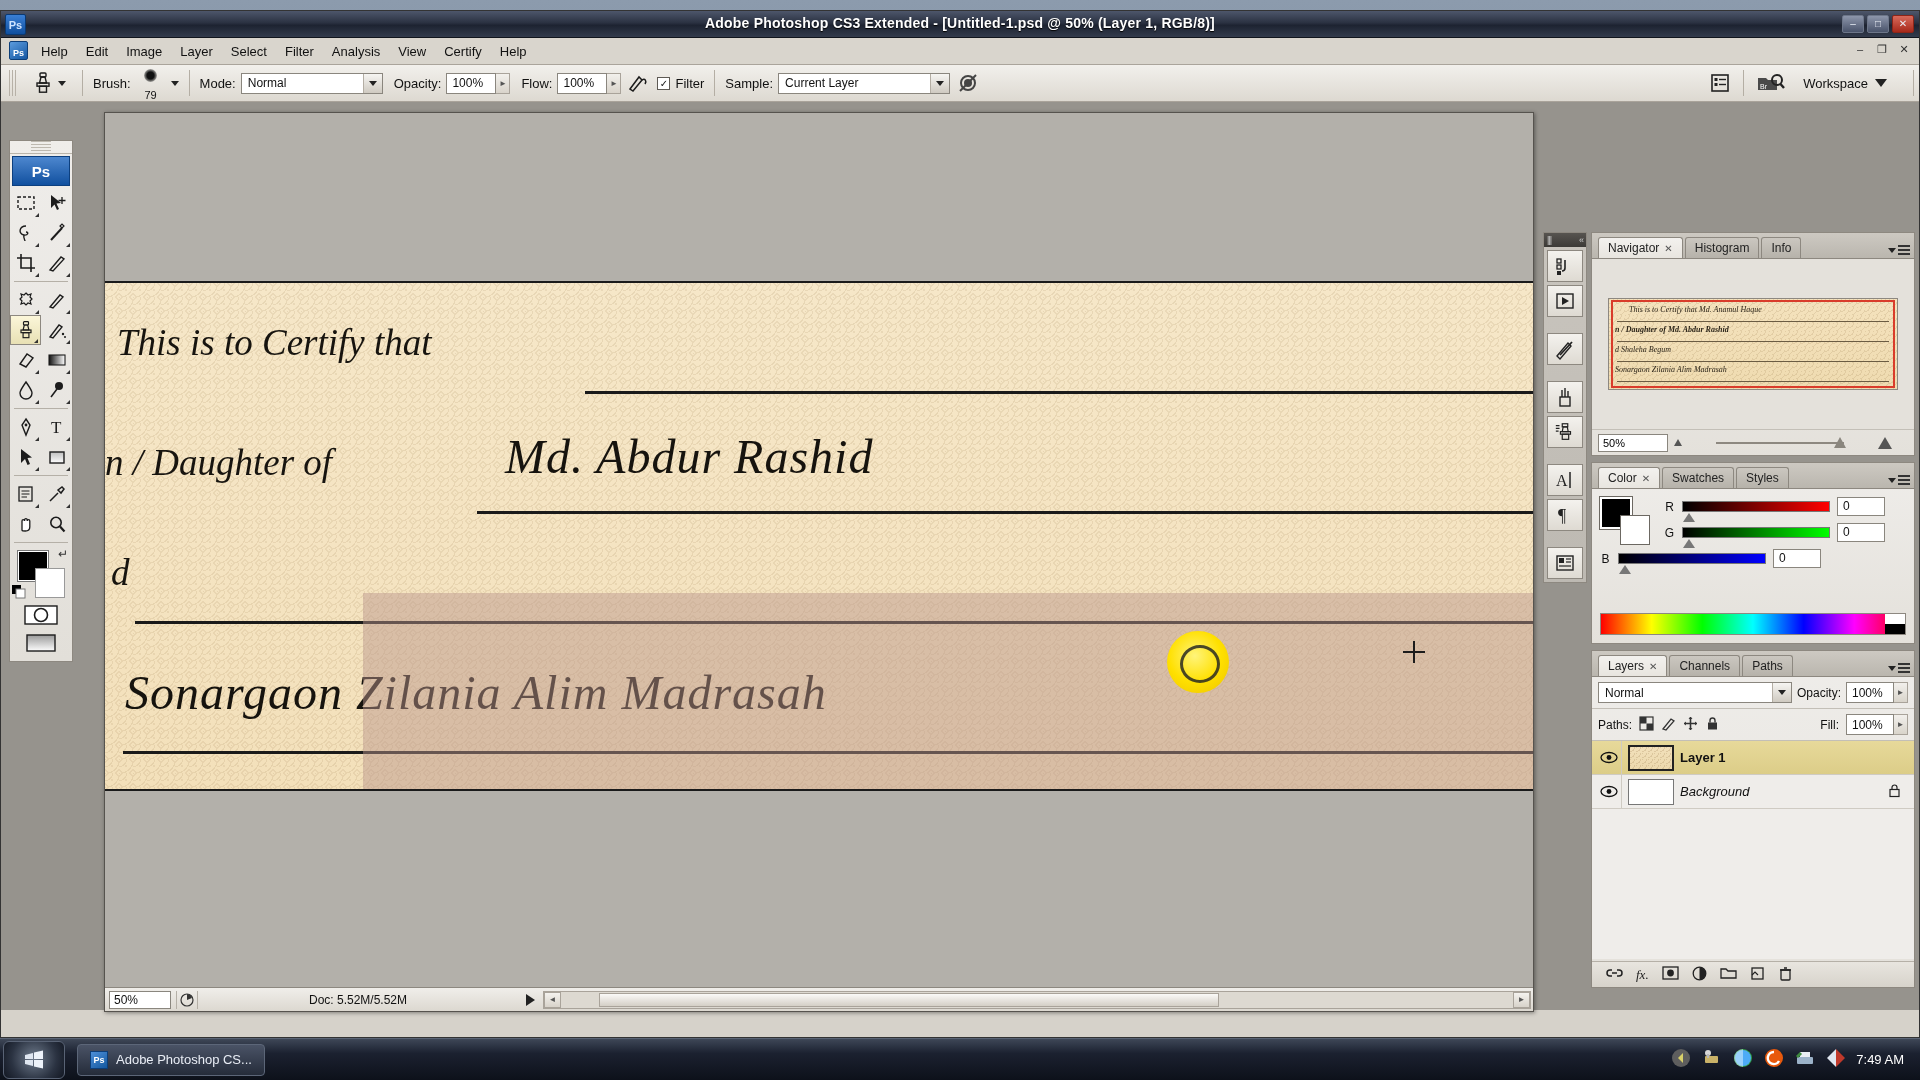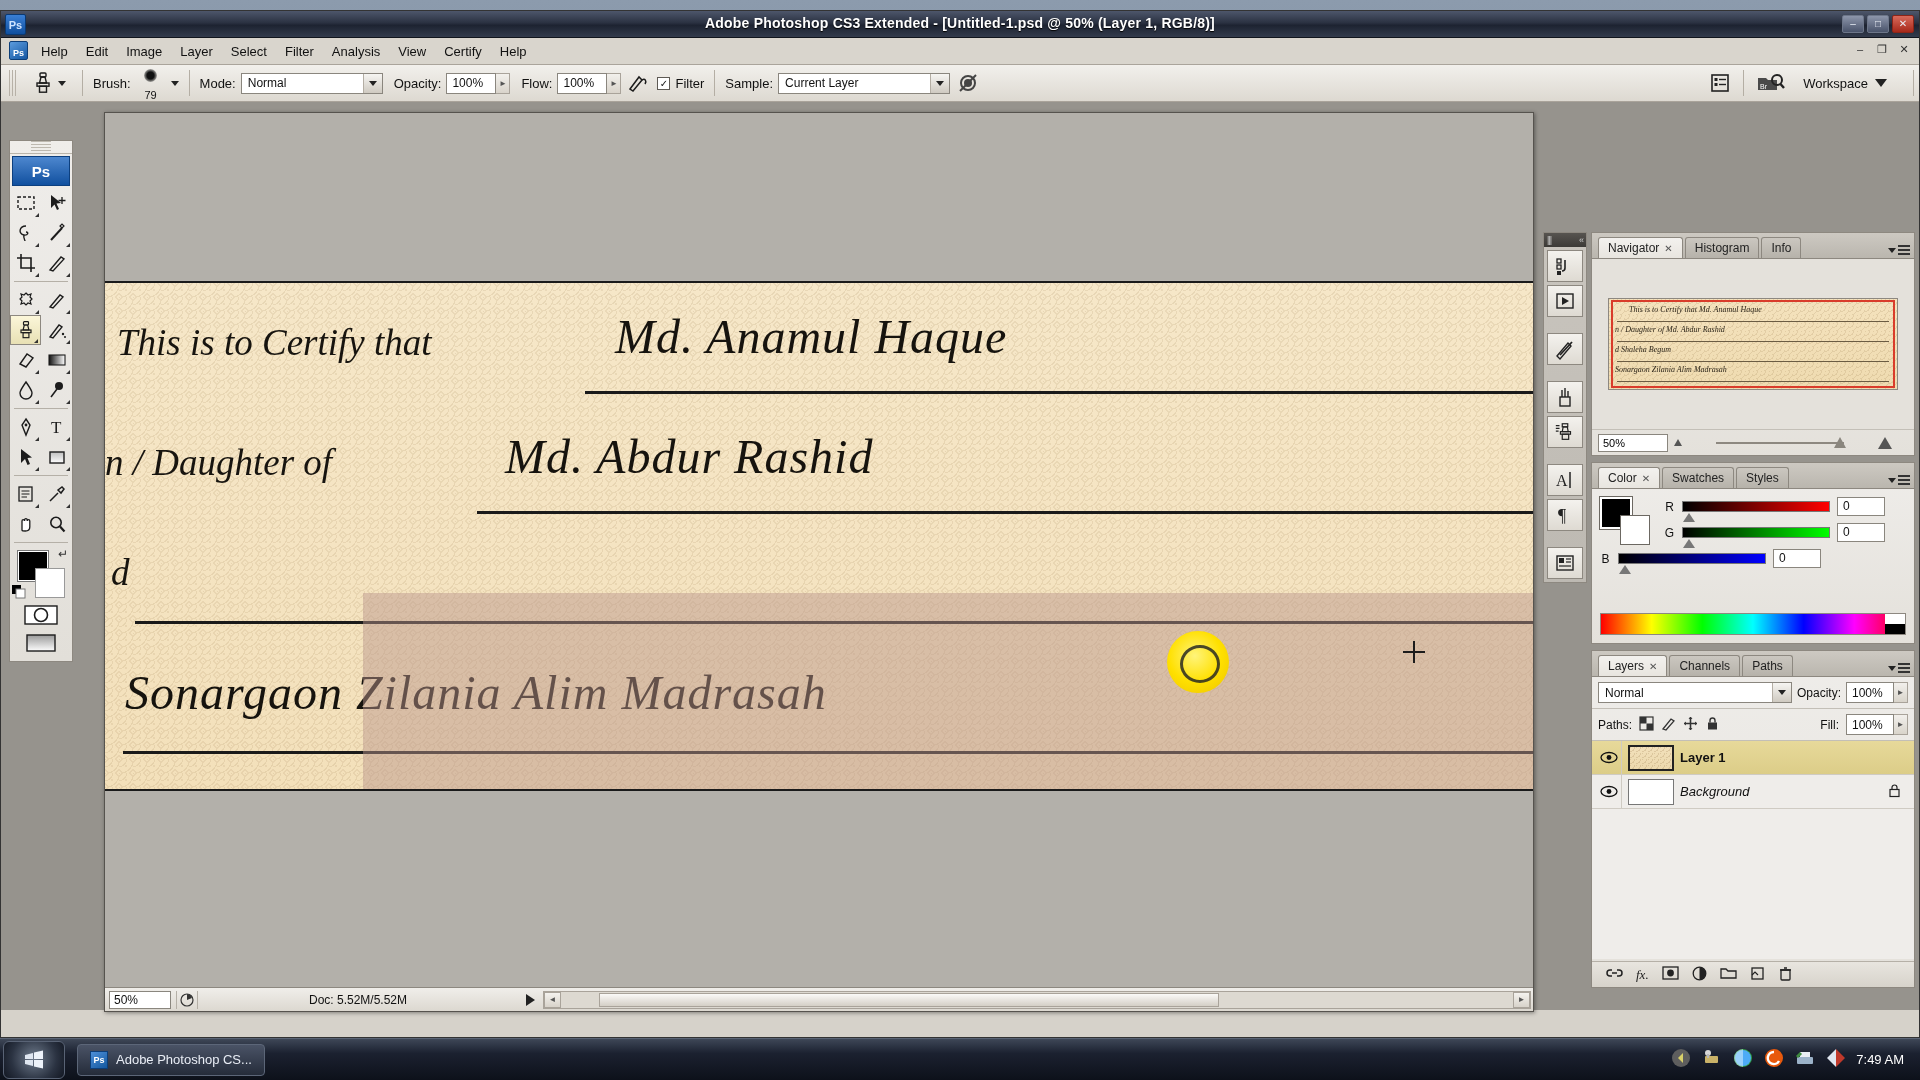--- a/index.html
+++ b/index.html
@@ -625,21 +625,20 @@
           </svg>
         <i class="cr" style="right:4px;bottom:2px;"></i>
       </div>
     </div>
 
     <div id="docwin">
       <div id="canvaswrap">
         <div id="certificate">
 
           <div class="certline label" style="left:12px; top:38px;text-align:center;">This is to Certify that</div>
-          <div class="certline hand" style="left:510px; top:26px;">Md. Anamul Haque</div>
           <div class="ruleline" style="left:480px; top:108px; width:950px;"></div>
 
           <div class="certline hand" style="left:400px; top:146px;">Md. Abdur Rashid</div>
           <div class="certline label" style="left:0px; top:158px;">n / Daughter of</div>
           <div class="ruleline" style="left:372px; top:228px; width:1058px;"></div>
 
           <div class="certline label" style="left:6px; top:268px;">d</div>
           <div class="ruleline" style="left:30px; top:338px; width:1400px;"></div>
 
           <div class="certline hand" style="left:20px; top:382px;">Sonargaon Zilania Alim Madrasah</div>
@@ -758,21 +757,21 @@
           <div class="pmenu">
             <i class="tri"></i>
             <i class="bars"></i>
           </div>
         </div>
         <div class="pbody">
           <div id="navthumbwrap">
             <div id="navthumb">
               <div class="tscript" style="left:20px; top:6px;font-family:Liberation Serif, serif;">This is to Certify that   Md. Anamul Haque</div>
               <div class="tline" style="top:22px;"></div>
-              <div class="tscript" style="left:6px; top:26px;">n / Daughter of  Md. Abdur Rashid</div>
+              <div class="tscript" style="left:6px; top:26px;font-weight:bold;">n / Daughter of  Md. Abdur Rashid</div>
               <div class="tline" style="top:42px;"></div>
               <div class="tscript" style="left:6px; top:46px;">d  Shaleha Begum</div>
               <div class="tline" style="top:62px;"></div>
               <div class="tscript" style="left:6px; top:66px;">Sonargaon Zilania Alim Madrasah</div>
               <div class="tline" style="top:82px;"></div>
               <div id="navview"></div>
             </div>
           </div>
           <div id="navctl">
             <div id="navzoomfield">50%</div>

